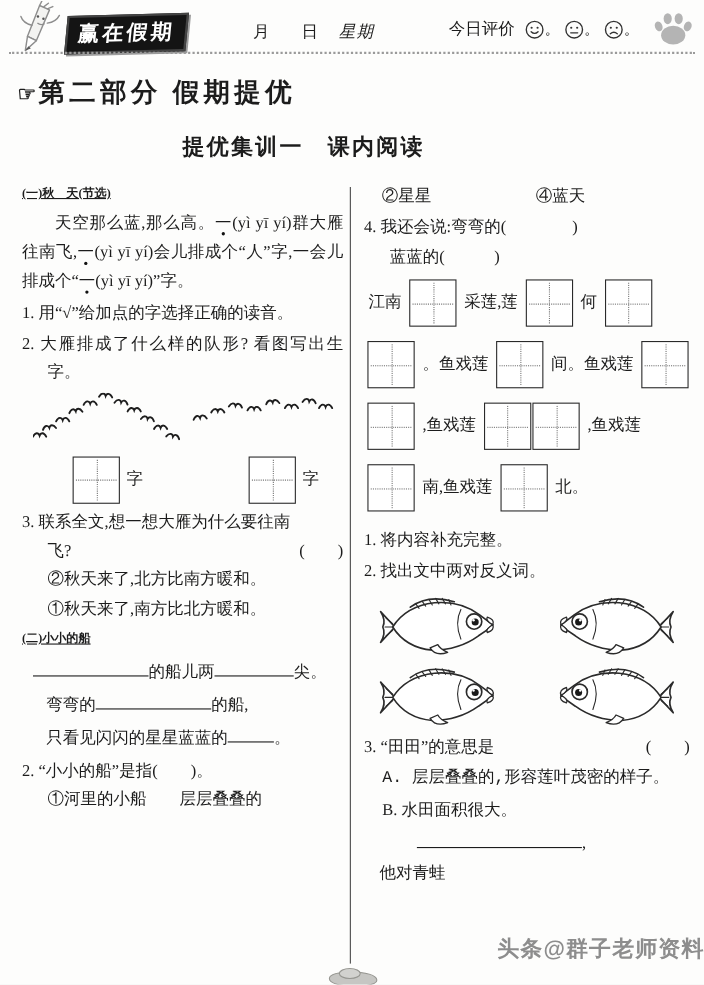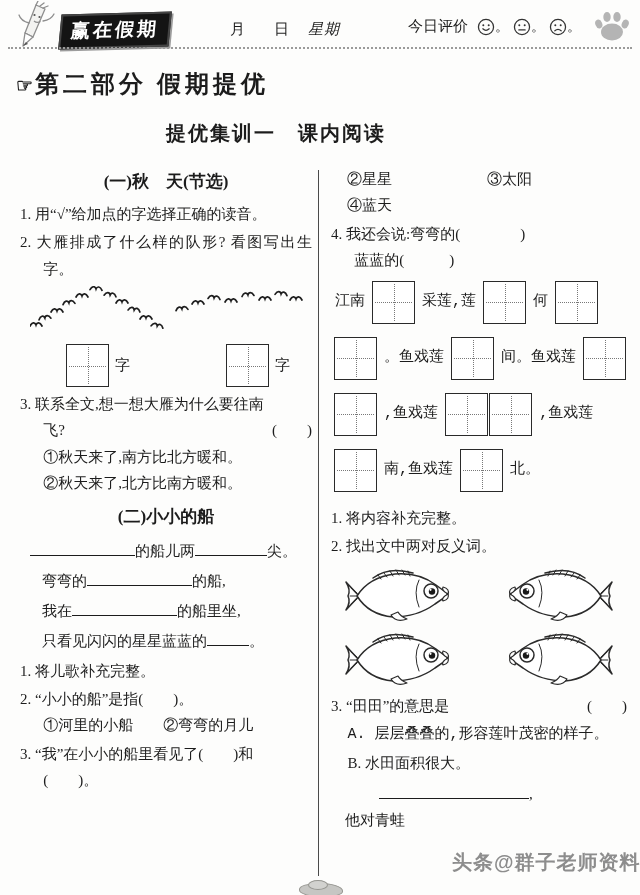--- a/index.html
+++ b/index.html
@@ -31,21 +31,21 @@
   .pointer { font-size:19px; letter-spacing:0; margin-right:2px; }
   .page-title { position:absolute; left:0; top:120px; width:552px; text-align:center;
                 font-size:20px; font-weight:bold; letter-spacing:2px; }
 
   
   .divider { position:absolute; left:318px; top:170px; height:706px; border-left:1.5px solid #4a4a4a; }
   .col { position:absolute; top:166px; font-size:15px; line-height:1.76; }
   .col-left  { left:20px;  width:292px; }
   .col-right { left:331px; width:296px; }
 
-  .sec-title { text-align:center; font-weight:bold; font-size:17px; margin:1px 0 4px; }
+  .sec-title { text-align:left; font-weight:bold; font-size:11px; margin:1px 0 4px;text-decoration:underline; }
   .passage { text-indent:2em; text-align:justify; }
   .q { margin-top:2px; padding-left:1.55em; text-indent:-1.55em; text-align:justify; }
   .opt-line { padding-left:1.55em; }
   .emdot { position:relative; }
   .emdot::after { content:""; position:absolute; left:50%; bottom:-3px; width:3px; height:3px;
                   background:#111; border-radius:50%; transform:translateX(-50%); }
   .paren-right { float:right; }
 
   
   .birds-row { display:flex; justify-content:space-between; align-items:flex-start;
@@ -72,21 +72,21 @@
   .blank { display:inline-block; border-bottom:1.2px solid #1c1c1c; height:15px;
            vertical-align:baseline; }
   .b105 { width:105px; } .b72 { width:72px; } .b42 { width:42px; } .b150 { width:150px; }
 
   
   .opt-grid { display:flex; flex-wrap:wrap; padding-left:16px; }
   .opt-grid span { width:50%; }
 
   
   .g-row { display:flex; align-items:center; margin:7px 0 13px; }
-  .g-row .t { white-space:nowrap; margin:0 4px;font-family:Liberation Mono, monospace; }
+  .g-row .t { white-space:nowrap; margin:0 4px; }
   .g-row .tzg { margin:0 3px; }
 
   
   .fish-block { margin:6px auto 2px; width:272px; }
   .fish-row { display:block; margin:2px 0; }
 
   
   .s4-blankline { padding-left:48px; margin-top:4px; }
   .s4-line2 { padding-left:14px; position:relative; height:30px; }
 
@@ -160,20 +160,21 @@
   <div class="part-heading">
     <span class="pointer">☞</span><span>第二部分 假期提优</span>
   </div>
   <div class="page-title">提优集训一　课内阅读</div>
 
   <div class="divider"></div>
 
   <div class="col col-left">
     <div class="sec-title">(一)秋　天(节选)</div>
 
+    <p class="passage"><span>天空那么蓝,那么高。</span><span class="emdot">一</span><span>(yì yī yí)群大雁往南飞,</span><span class="emdot">一</span><span>(yì yī yí)会儿排成个“人”字,一会儿排成个“</span><span class="emdot">一</span><span>(yì yī yí)”字。</span></p>
 
     <p class="q">1. 用“√”给加点的字选择正确的读音。</p>
     <p class="q">2. 大雁排成了什么样的队形? 看图写出生字。</p>
 
     <div class="birds-row">
       <svg class="bird-svg" width="138" height="52" viewBox="0 0 138 52">
         <g>
           <path d="M60,4 c2,-4 5,-4 6,-1 c1,-3 4,-3 6,1" transform="rotate(3 66 4)"></path>
           <path d="M46,11 c2,-4 5,-4 6,-1 c1,-3 4,-3 6,1"></path>
           <path d="M33,18 c2,-4 5,-4 6,-1 c1,-3 4,-3 6,1" transform="rotate(-6 39 18)"></path>
@@ -204,41 +205,37 @@
     <div class="zi-row">
       <span class="tzg"></span>
       <span class="zi-label">字</span>
       <span class="tzg group2"></span>
       <span class="zi-label">字</span>
     </div>
 
     <p class="q"><span>3. 联系全文,想一想大雁为什么要往南</span><br>
       <span>飞?</span>
       <span class="paren-right">(　　)</span></p>
+    <p class="opt-line">②秋天来了,北方比南方暖和。</p>
     <p class="opt-line">①秋天来了,南方比北方暖和。</p>
-    <p class="opt-line">②秋天来了,北方比南方暖和。</p>
 
     <div class="sec-title" style="margin-top:5px;">(二)小小的船</div>
     <div class="poem">
       <div class="poem-line no-ind"><span class="blank b105"></span><span>的船儿两</span><span class="blank b72"></span><span>尖。</span></div>
       <div class="poem-line"><span>弯弯的</span><span class="blank b105"></span><span>的船,</span></div>
-      <div class="poem-line"><span>我在</span><span class="blank b105"></span><span>的船里坐,</span></div>
       <div class="poem-line"><span>只看见闪闪的星星蓝蓝的</span><span class="blank b42"></span><span>。</span></div>
     </div>
 
-    <p class="q">1. 将儿歌补充完整。</p>
     <p class="q">2. “小小的船”是指(　　)。</p>
-    <p class="opt-line"><span>①河里的小船</span><span style="display:inline-block;width:30px;"></span><span>②弯弯的月儿</span></p>
-    <p class="q"><span>3. “我”在小小的船里看见了(　　)和</span><br><span>(　　)。</span></p>
+    <p class="opt-line"><span>①河里的小船</span><span style="display:inline-block;width:30px;"></span><span>层层叠叠的</span></p>
   </div>
 
   <div class="col col-right">
     <div class="opt-grid">
       <span>②星星</span>
-      <span>③太阳</span>
       <span>④蓝天</span>
     </div>
     <p class="q"><span>4. 我还会说:弯弯的(　　　　)</span><br><span>蓝蓝的(　　　)</span></p>
 
 
     <div class="g-row">
       <span class="t">江南</span>
       <span class="tzg"></span>
       <span class="t">采莲,莲</span>
       <span class="tzg"></span>

